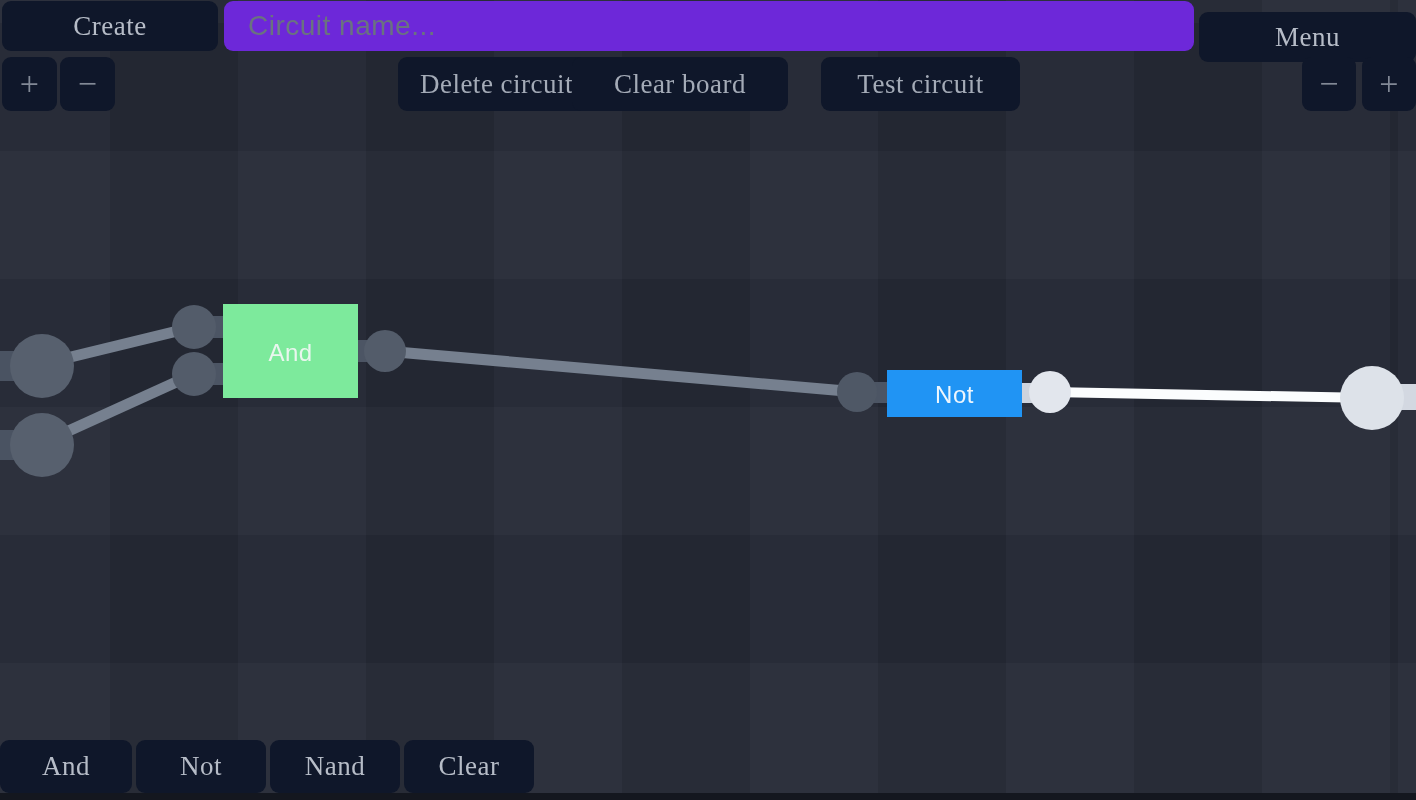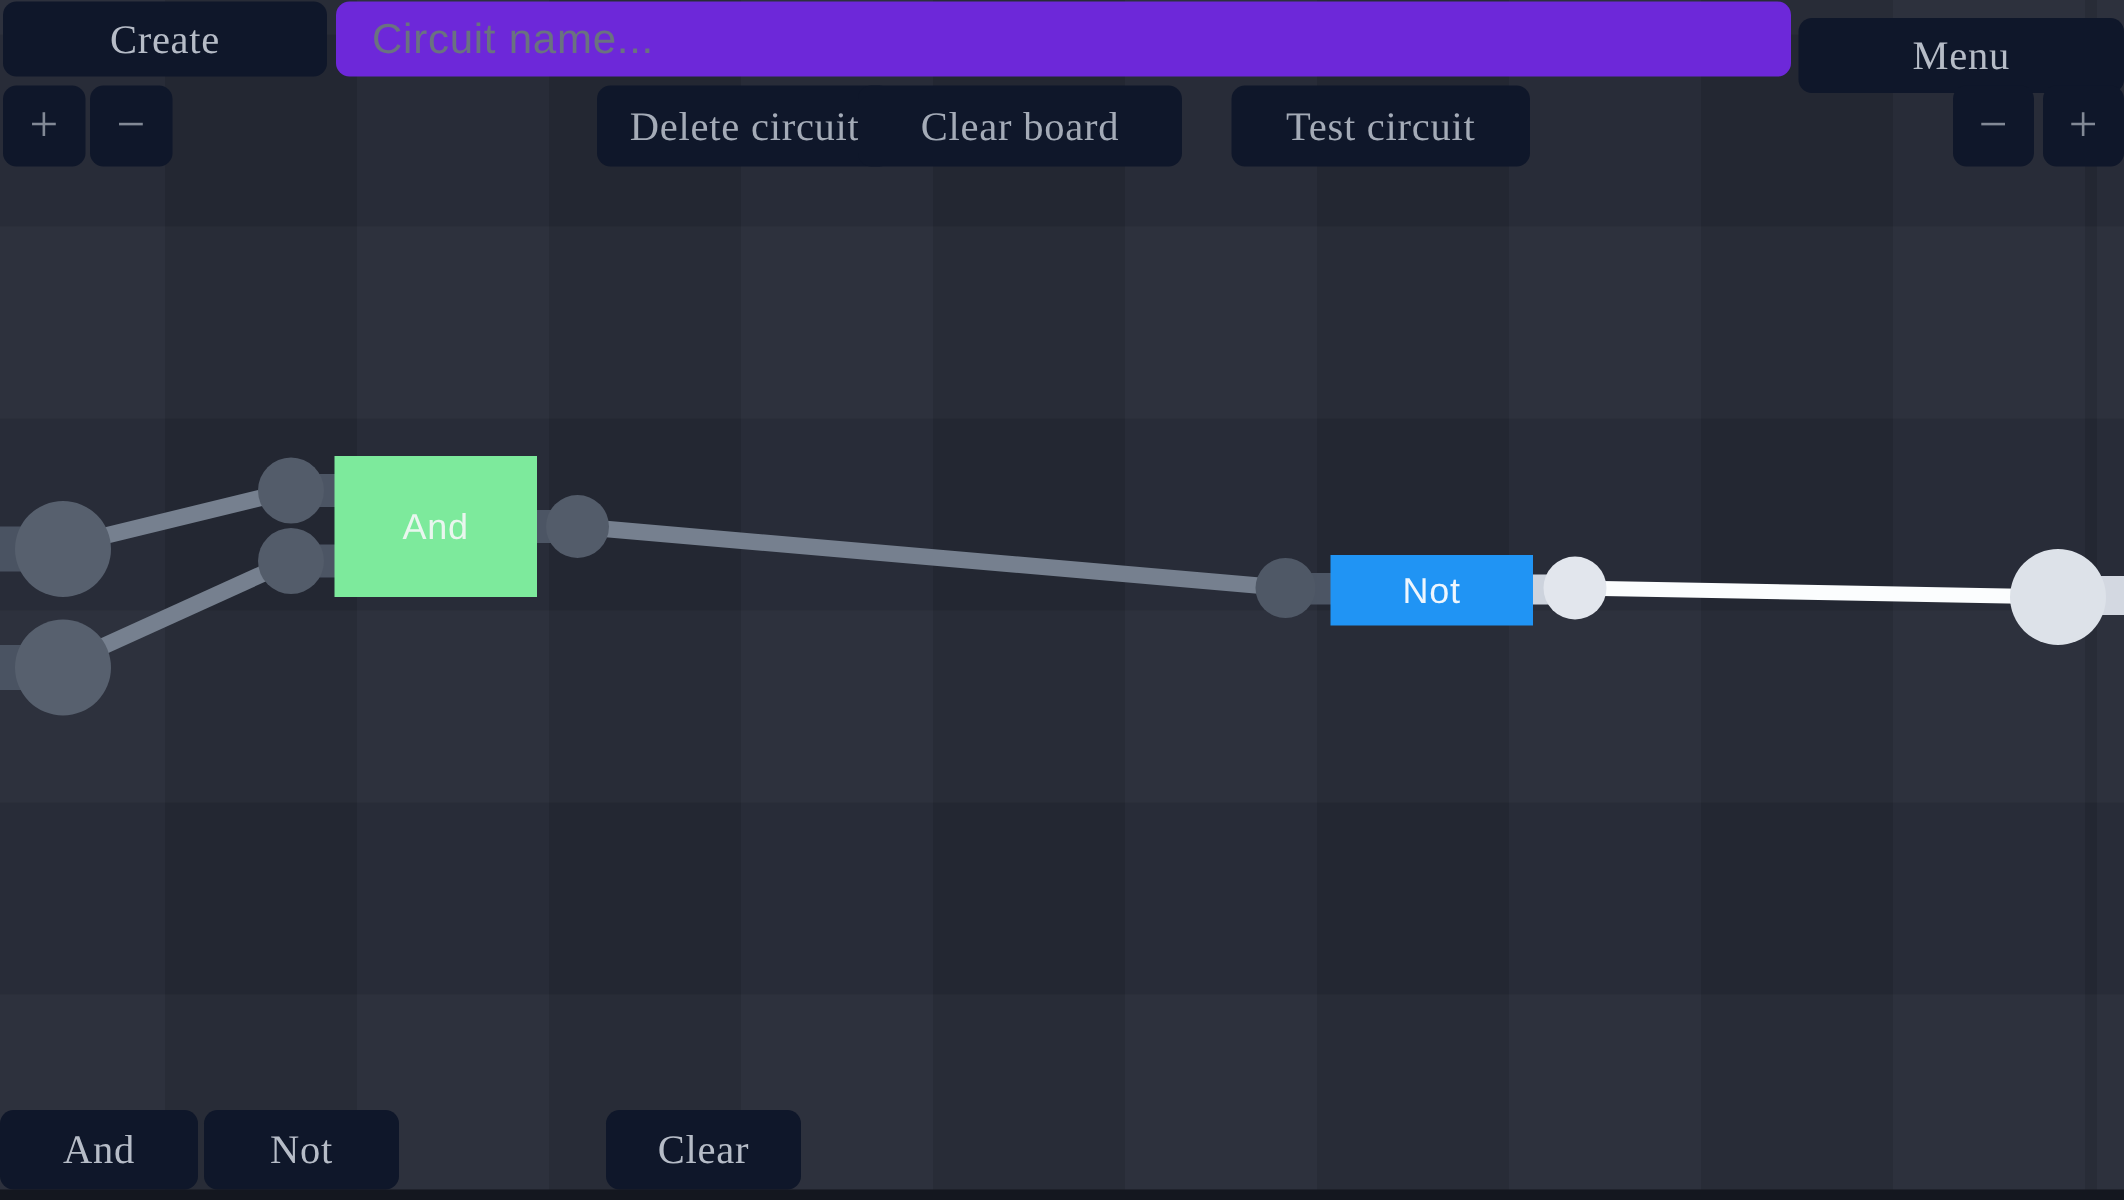--- a/index.html
+++ b/index.html
@@ -92,16 +92,17 @@
   <button class="btn sq" id="zoom-in-left">+</button>
   <button class="btn sq" id="zoom-out-left">−</button>
   <button class="btn mid" id="delete-circuit-btn">Delete circuit</button>
   <button class="btn mid" id="clear-board-btn">Clear board</button>
   <button class="btn mid" id="open-circuit-btn">Test circuit</button>
   <button class="btn sq" id="zoom-out-right">−</button>
   <button class="btn sq" id="zoom-in-right">+</button>
 
   <button class="btn palette-btn" id="palette-and">And</button>
   <button class="btn palette-btn" id="palette-not">Not</button>
+  <button class="btn palette-btn" id="palette-nand">Nand</button>
   <button class="btn palette-btn" id="palette-test">Clear</button>
 
   <div class="bottom-strip"></div>
 </div>
 
 </body></html>

